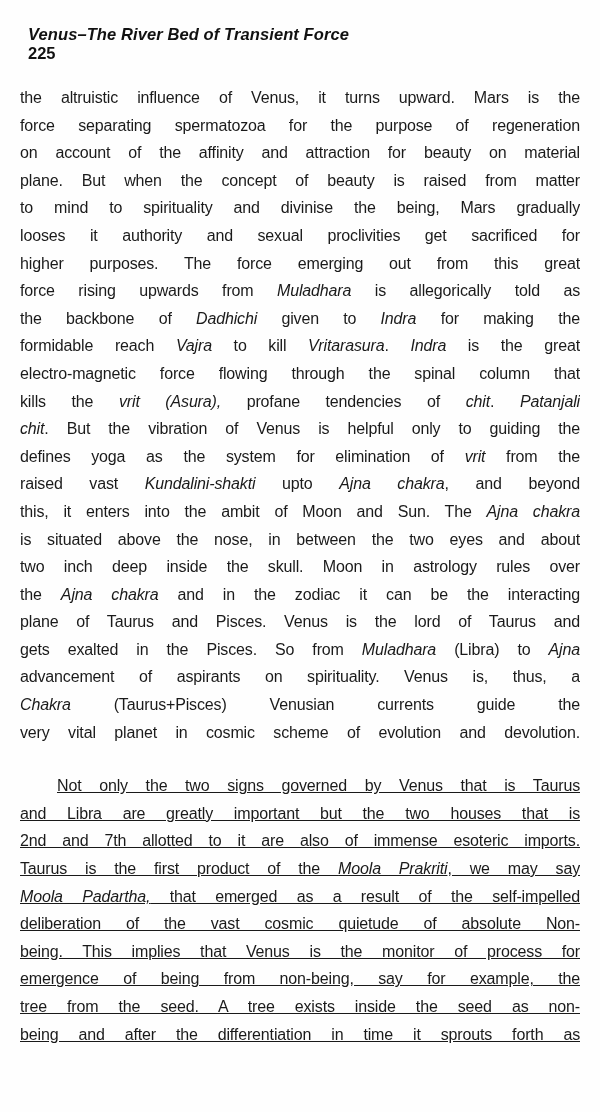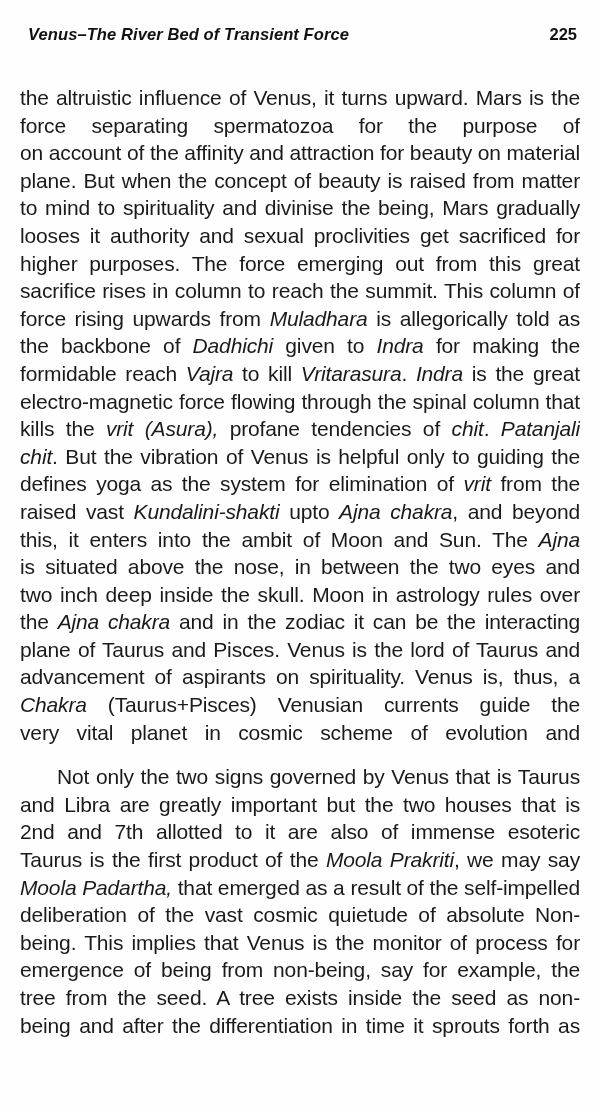--- a/index.html
+++ b/index.html
@@ -17,38 +17,39 @@
     position: absolute;
     top: 25px;
     left: 28px;
     right: 23px;
     display: flex;
     justify-content: space-between;
     align-items: baseline;
     font-size: 16.5px;
     font-weight: 700;
     color: #111;
+    flex-direction: column;
   }
   .running-title {
     font-style: italic;
     letter-spacing: 0.1px;
   }
   .page-number {
     font-style: normal;
   }
   .body-text {
     position: absolute;
     top: 84px;
     left: 20px;
     width: 560px;
-    font-size: 21px;
+    font-size: 16px;
     letter-spacing: -0.15px;
     color: #1a1a1a;
   }
-  .paragraph + .paragraph { margin-top: 17px; }
+  .paragraph + .paragraph { margin-top: 26px; text-decoration: underline; }
   .line {
     height: 27.6px;
     line-height: 27.6px;
     text-align: justify;
     text-align-last: justify;
     overflow: hidden;
     white-space: normal;
   }
   .line.indent { text-indent: 37px; }
   .it { font-style: italic; }
@@ -63,34 +64,34 @@
   </div>
   <div class="body-text">
       <div class="paragraph">
         <div class="line"><span>the altruistic influence of Venus, it turns upward. Mars is the</span></div>
         <div class="line"><span>force separating spermatozoa for the purpose of regeneration</span></div>
         <div class="line"><span>on account of the affinity and attraction for beauty on material</span></div>
         <div class="line"><span>plane. But when the concept of beauty is raised from matter</span></div>
         <div class="line"><span>to mind to spirituality and divinise the being, Mars gradually</span></div>
         <div class="line"><span>looses it authority and sexual proclivities get sacrificed for</span></div>
         <div class="line"><span>higher purposes. The force emerging out from this great</span></div>
-        <div class="line"><span>sacrifice rises in column to reach the summit. This column of</span></div>
         <div class="line"><span>force rising upwards from </span><span class="it">Muladhara</span><span> is allegorically told as</span></div>
         <div class="line"><span>the backbone of </span><span class="it">Dadhichi</span><span> given to </span><span class="it">Indra</span><span> for making the</span></div>
         <div class="line"><span>formidable reach </span><span class="it">Vajra</span><span> to kill </span><span class="it">Vritarasura</span><span>. </span><span class="it">Indra</span><span> is the great</span></div>
         <div class="line"><span>electro-magnetic force flowing through the spinal column that</span></div>
         <div class="line"><span>kills the </span><span class="it">vrit (Asura),</span><span> profane tendencies of </span><span class="it">chit</span><span>. </span><span class="it">Patanjali</span></div>
         <div class="line"><span class="it">chit</span><span>. But the vibration of Venus is helpful only to guiding the</span></div>
         <div class="line"><span>defines yoga as the system for elimination of </span><span class="it">vrit</span><span> from the</span></div>
         <div class="line"><span>raised vast </span><span class="it">Kundalini-shakti</span><span> upto </span><span class="it">Ajna chakra</span><span>, and beyond</span></div>
         <div class="line"><span>this, it enters into the ambit of Moon and Sun. The </span><span class="it">Ajna chakra</span></div>
         <div class="line"><span>is situated above the nose, in between the two eyes and about</span></div>
         <div class="line"><span>two inch deep inside the skull. Moon in astrology rules over</span></div>
         <div class="line"><span>the </span><span class="it">Ajna chakra</span><span> and in the zodiac it can be the interacting</span></div>
         <div class="line"><span>plane of Taurus and Pisces. Venus is the lord of Taurus and</span></div>
+        <div class="line"><span>gets exalted in the Pisces. So from </span><span class="it">Muladhara</span><span> (Libra) to </span><span class="it">Ajna</span></div>
         <div class="line"><span>advancement of aspirants on spirituality. Venus is, thus, a</span></div>
         <div class="line"><span class="it">Chakra</span><span> (Taurus+Pisces) Venusian currents guide the</span></div>
         <div class="line"><span>very vital planet in cosmic scheme of evolution and devolution.</span></div>
       </div>
       <div class="paragraph">
         <div class="line indent"><span>Not only the two signs governed by Venus that is Taurus</span></div>
         <div class="line"><span>and Libra are greatly important but the two houses that is</span></div>
         <div class="line"><span>2nd and 7th allotted to it are also of immense esoteric imports.</span></div>
         <div class="line"><span>Taurus is the first product of the </span><span class="it">Moola Prakriti</span><span>, we may say</span></div>
         <div class="line"><span class="it">Moola Padartha,</span><span> that emerged as a result of the self-impelled</span></div>

